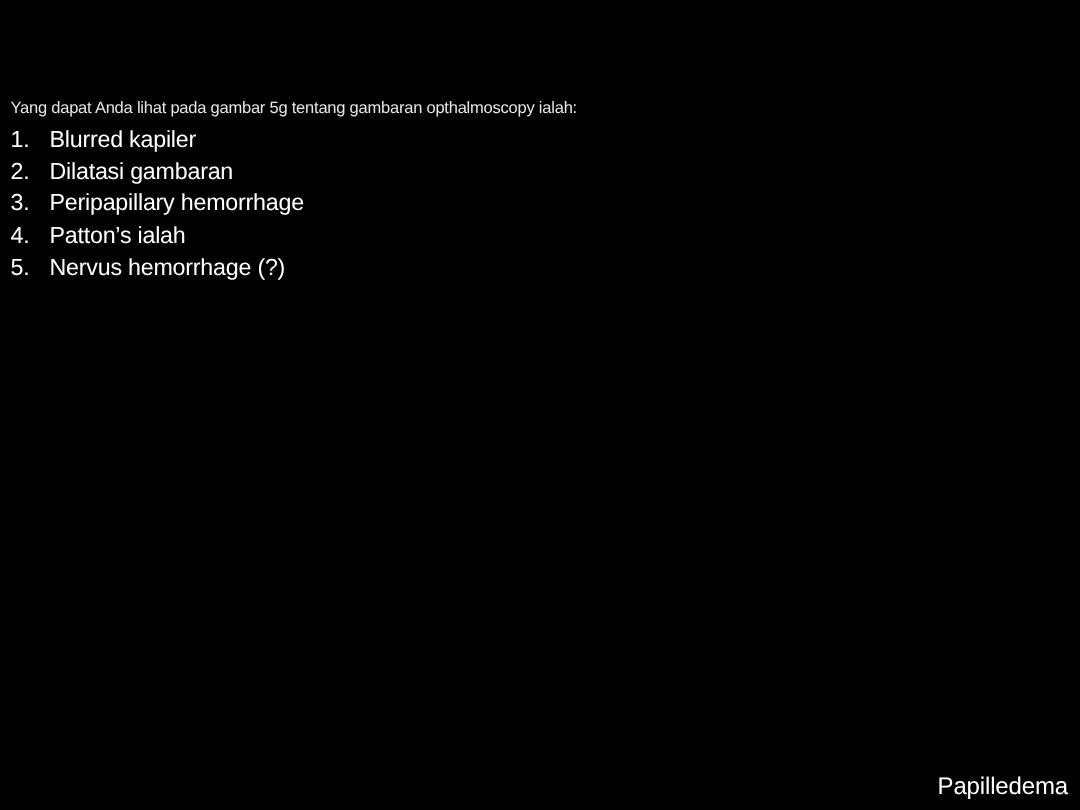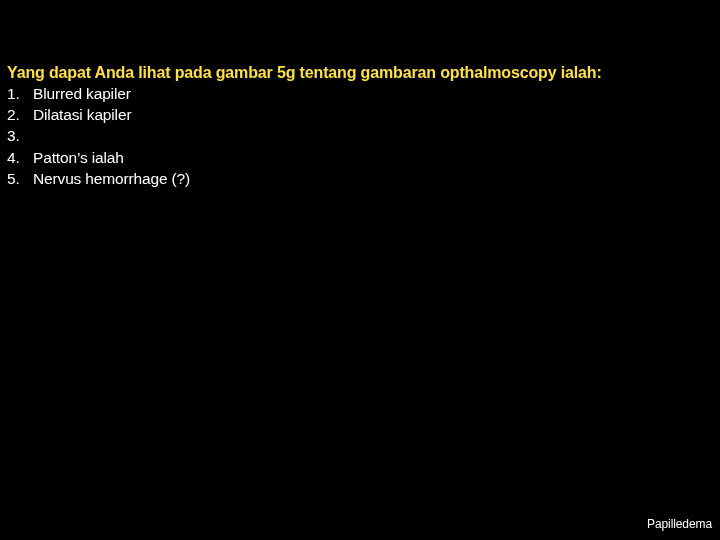--- a/index.html
+++ b/index.html
@@ -16,26 +16,25 @@
     font-family: "Liberation Sans", "DejaVu Sans", sans-serif;
     -webkit-font-smoothing: none;
   }
   #body-block {
     position: absolute;
     left: 7px;
     top: 62px;
     width: 700px;
   }
   .heading-line {
-    color: #fde047;
-    font-size: 16px;
+    color: #e5e5e5;
+    font-size: 11px;
     line-height: 21px;
     white-space: nowrap;
     letter-spacing: -0.15px;
-    font-weight: bold;
   }
   ol.numbered-list {
     list-style: none;
     margin: 0;
     padding: 0;
   }
   ol.numbered-list li {
     display: flex;
     align-items: baseline;
     color: #ffffff;
@@ -52,21 +51,21 @@
   }
   .li-text {
     display: inline-block;
     color: #ffffff;
   }
   #footer-caption {
     position: absolute;
     right: 8px;
     top: 515px;
     color: #ffffff;
-    font-size: 12px;
+    font-size: 16px;
     line-height: 19px;
     white-space: nowrap;
     text-align: right;
     letter-spacing: -0.1px;
   }
 </style>
 </head>
 <body>
 
 <div id="slide">
@@ -77,25 +76,26 @@
 
     <ol class="numbered-list">
 
       <li>
         <span class="li-marker">1.</span>
         <span class="li-text">Blurred kapiler</span>
       </li>
 
       <li>
         <span class="li-marker">2.</span>
-        <span class="li-text">Dilatasi kapiler</span>
+        <span class="li-text">Dilatasi gambaran</span>
       </li>
 
       <li>
         <span class="li-marker">3.</span>
+        <span class="li-text">Peripapillary hemorrhage</span>
       </li>
 
       <li>
         <span class="li-marker">4.</span>
         <span class="li-text">Patton’s ialah</span>
       </li>
 
       <li>
         <span class="li-marker">5.</span>
         <span class="li-text">Nervus hemorrhage (?)</span>

